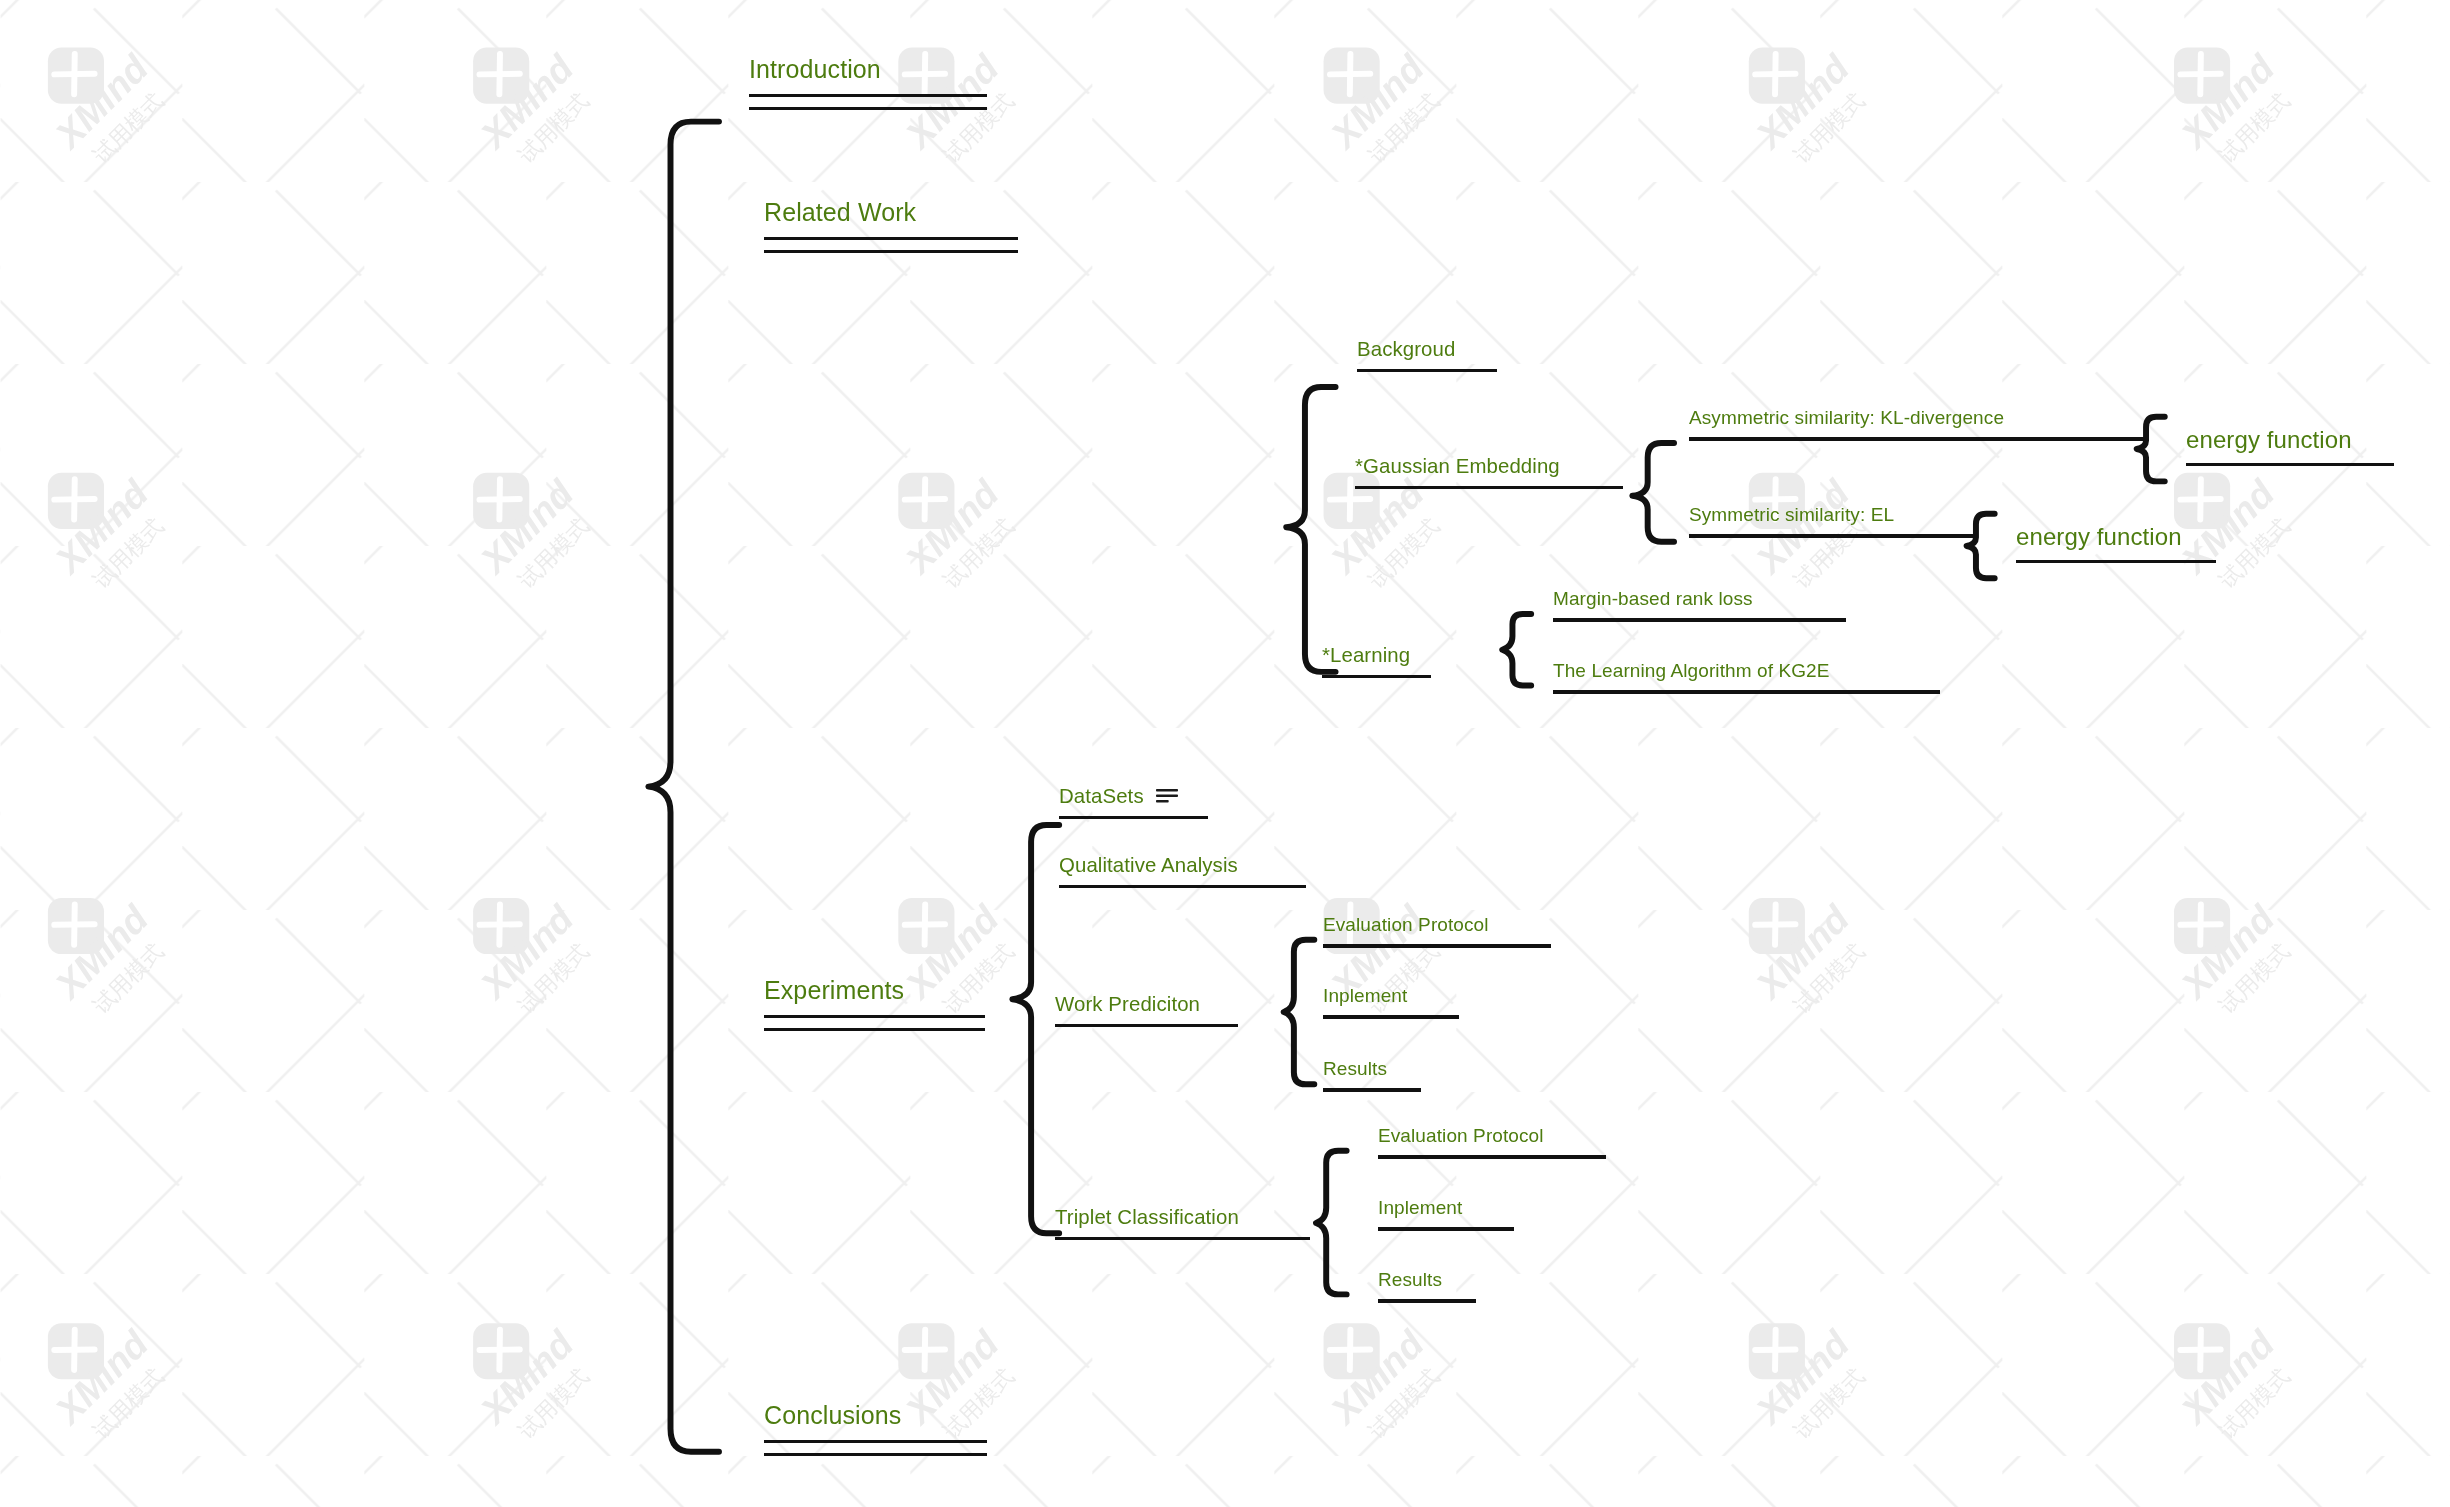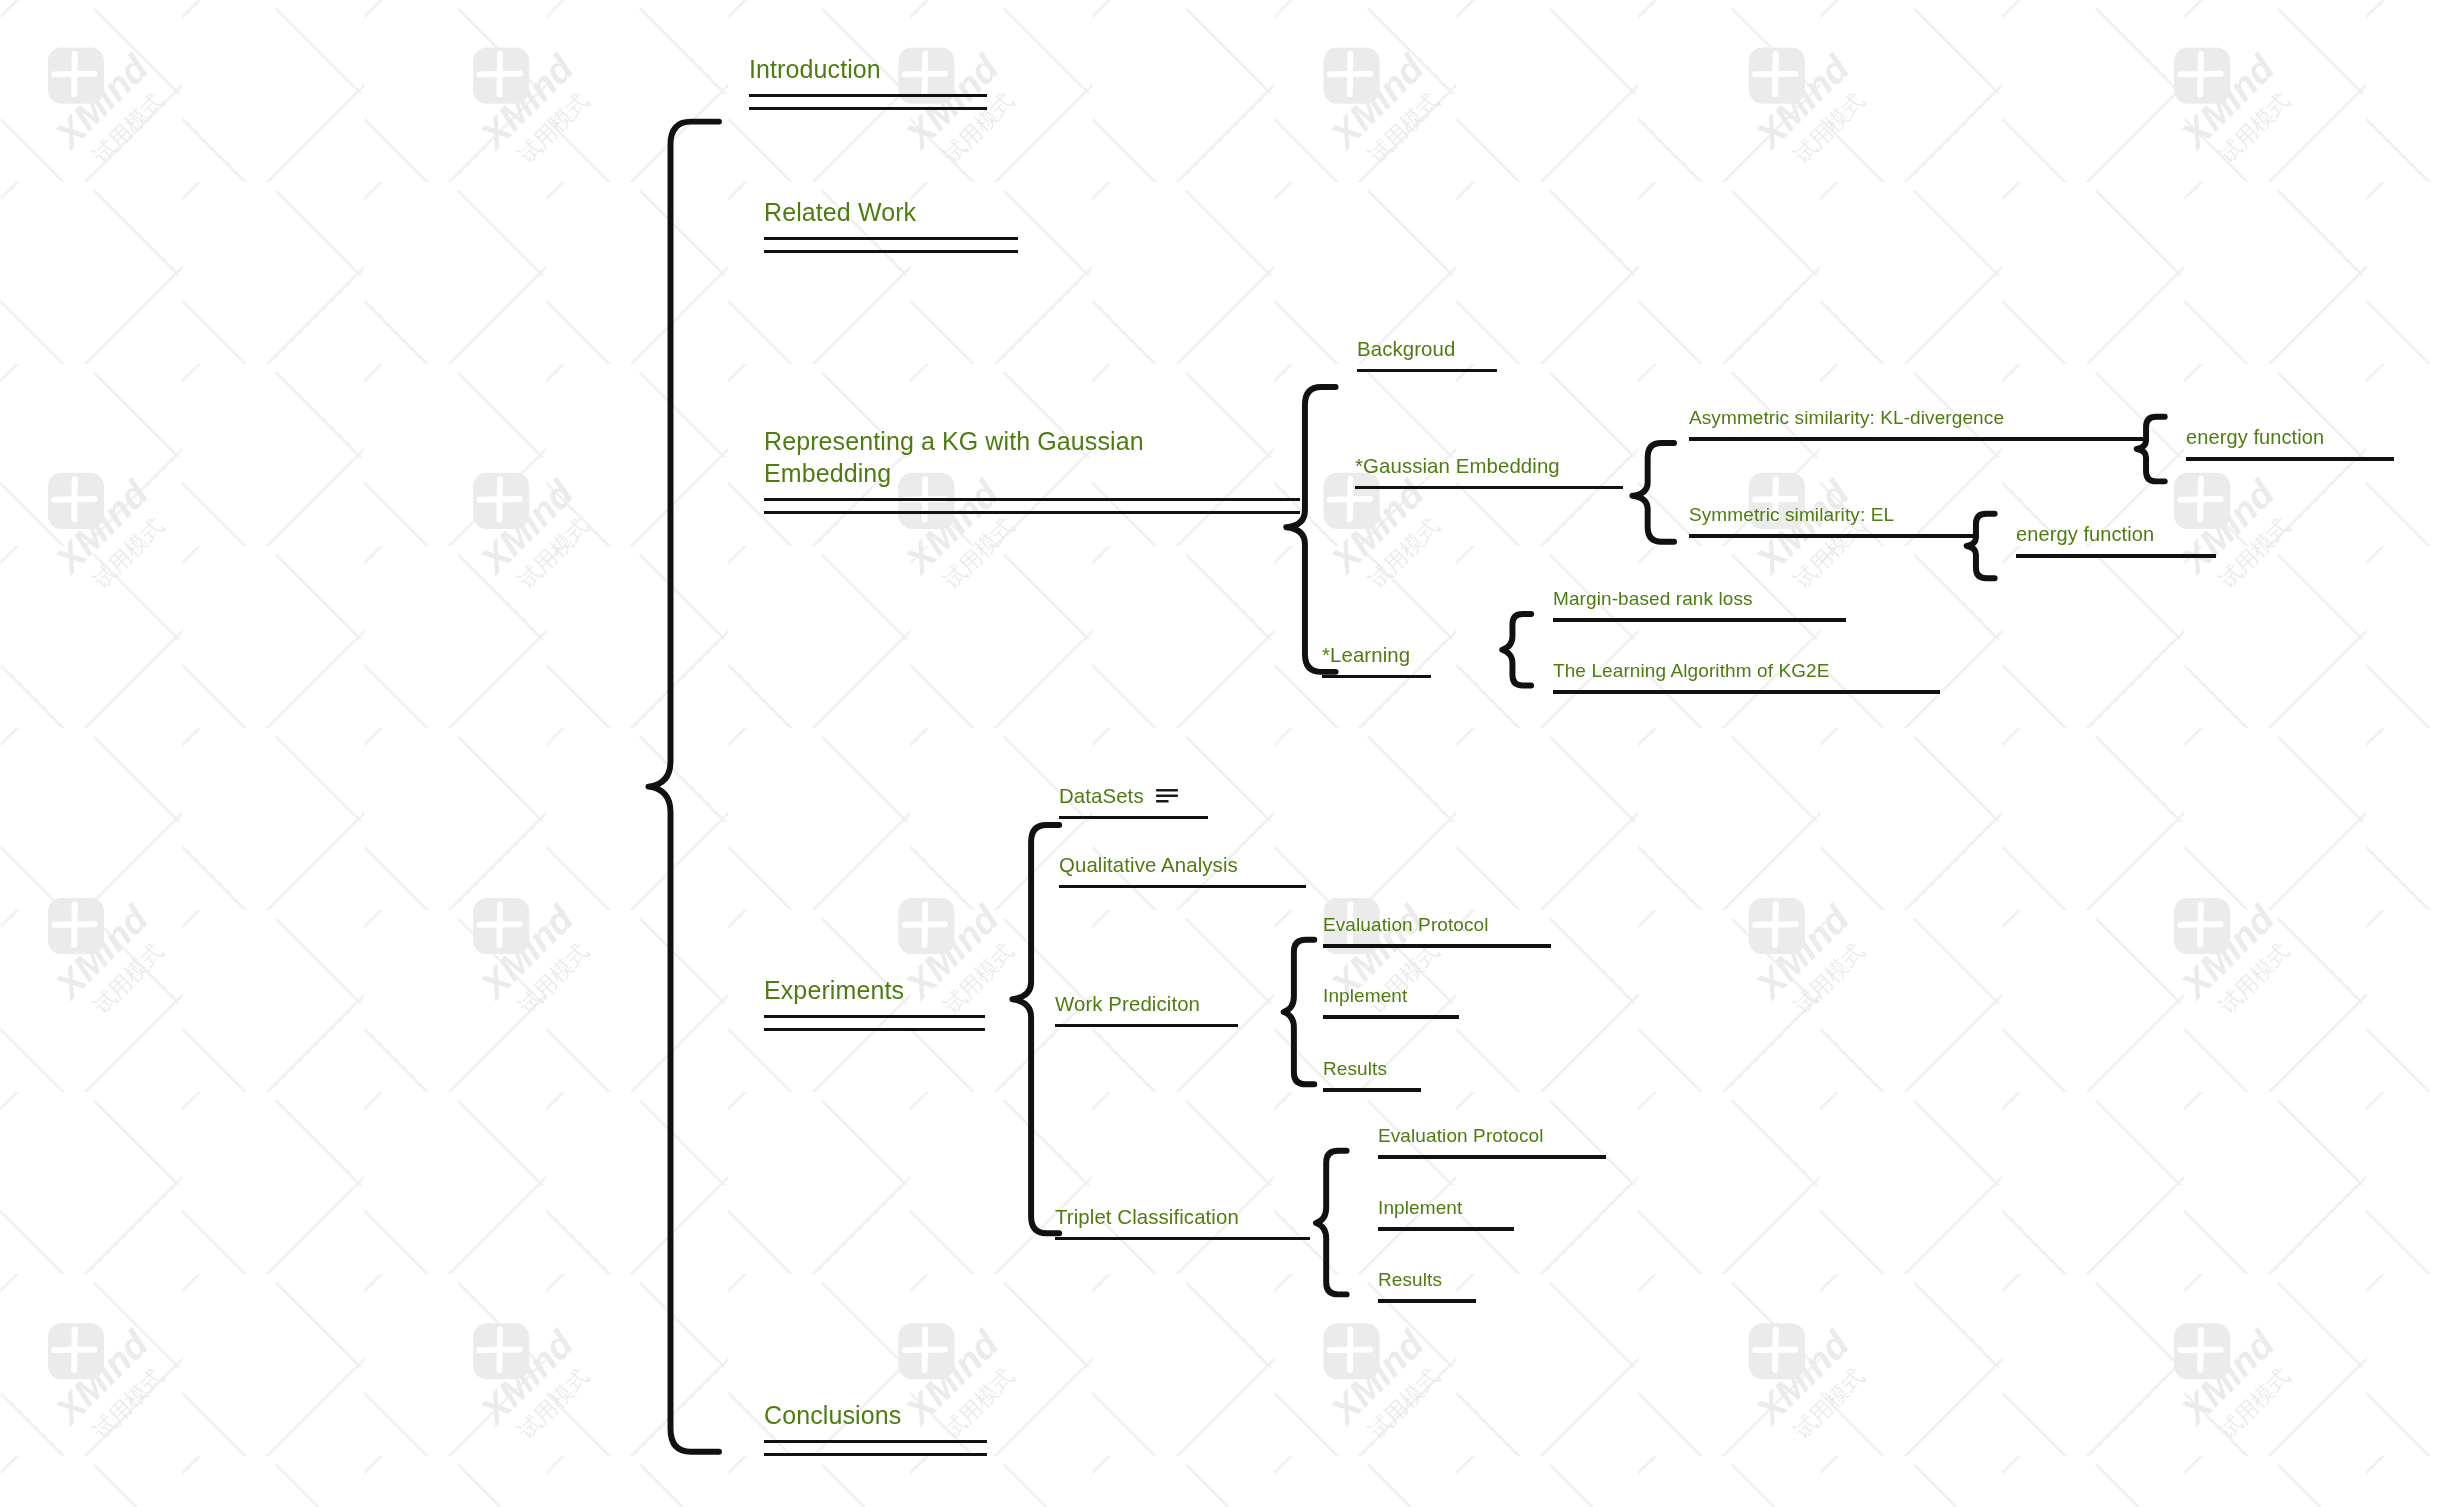--- a/index.html
+++ b/index.html
@@ -83,21 +83,21 @@
 
   
   .node.lvl2 .node-text { font-size: 20.4px; }
   .node.lvl2 .node-underline { margin-top: 6.8px; }
 
   
   .node.lvl3 .node-text { font-size: 19px; }
   .node.lvl3 .node-underline { margin-top: 6.8px; }
 
   
-  .node.lvl4 .node-text { font-size: 20px; }
+  .node.lvl4 .node-text { font-size: 24px; }
   .node.lvl4 .node-underline { margin-top: 6.8px; }
 
   .node-row {
     display: flex;
     align-items: center;
     gap: 12px;
   }
   .notes-icon {
     display: inline-block;
     width: 22px;
@@ -221,25 +221,20 @@
     <div class="node lvl1" style="left:749px; top:53px; width:238px;">
       <span class="node-text">Introduction</span>
       <span class="node-underline double"></span>
     </div>
 
     <div class="node lvl1" style="left:764px; top:196px; width:254px;">
       <span class="node-text">Related Work</span>
       <span class="node-underline double"></span>
     </div>
 
-    <div class="node lvl1" style="left:764px; top:425px; width:536px;">
-      <span class="node-text">Representing a KG with Gaussian</span>
-      <span class="node-text">Embedding</span>
-      <span class="node-underline double"></span>
-    </div>
 
     <div class="node lvl1" style="left:764px; top:974px; width:221px;">
       <span class="node-text">Experiments</span>
       <span class="node-underline double"></span>
     </div>
 
     <div class="node lvl1" style="left:764px; top:1399px; width:223px;">
       <span class="node-text">Conclusions</span>
       <span class="node-underline double"></span>
     </div>

